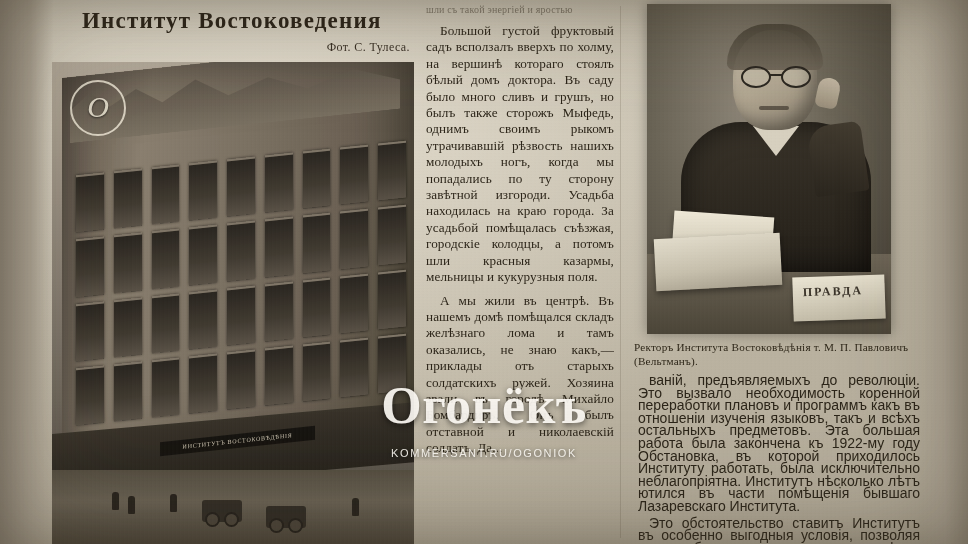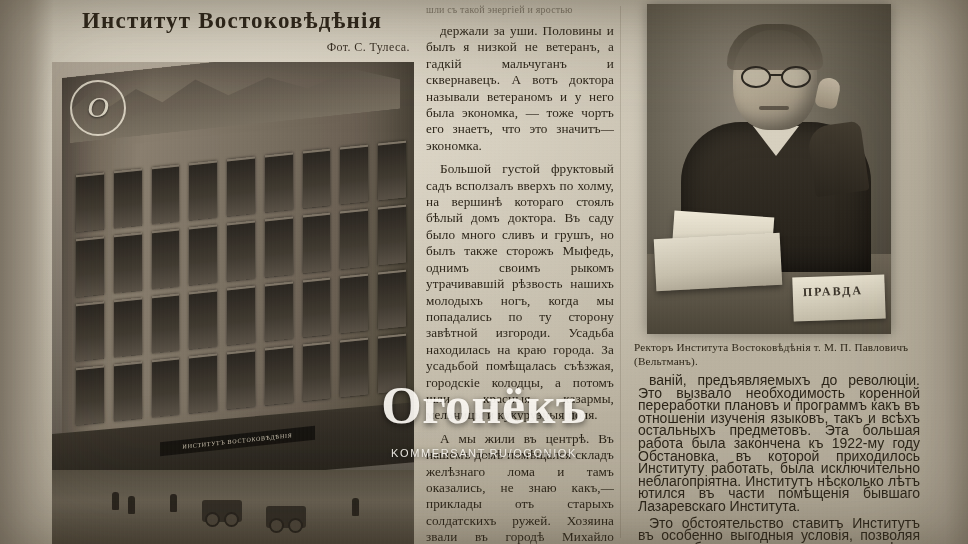--- a/index.html
+++ b/index.html
@@ -480,21 +480,21 @@
 </style>
 </head>
 <body>
 
 <div class="page">
 
   <div class="edge-left"></div>
   <div class="edge-right"></div>
 
   <div class="left-col">
-    <div class="headline">Институт Востоковѣдѣнія</div>
+    <div class="headline">Институт Востоковедения</div>
     <div class="credit">Фот. С. Тулеса.</div>
 
     <div class="photo-frame">
       <div class="photo-sky"></div>
       <div class="bld"></div>
       <div class="bld-roof"></div>
       <div class="win-grid">
         <div class="win"></div>
           <div class="win"></div>
           <div class="win"></div>
@@ -541,21 +541,20 @@
         <div class="fig" style="left:76px; top:26px;"></div>
         <div class="fig" style="left:118px; top:24px;"></div>
         <div class="fig" style="left:300px; top:28px;"></div>
       </div>
       <div class="emblem">О</div>
     </div>
   </div>
 
   <div class="mid-col">
     <div class="topline">шли съ такой энергіей и яростью</div>
-    <p class="para">держали за уши. Половины и былъ я низкой не ветеранъ, а гадкій мальчуганъ и сквернавецъ. А вотъ доктора называли ветераномъ и у него была экономка, — тоже чортъ его знаетъ, что это значитъ—экономка.</p>
     <p class="para">Большой густой фруктовый садъ всползалъ вверхъ по холму, на вершинѣ котораго стоялъ бѣлый домъ доктора. Въ саду было много сливъ и грушъ, но былъ также сторожъ Мыфедь, однимъ своимъ рыкомъ утрачивавшій рѣзвость нашихъ молодыхъ ногъ, когда мы попадались по ту сторону завѣтной изгороди. Усадьба находилась на краю города. За усадьбой помѣщалась съѣзжая, городскіе колодцы, а потомъ шли красныя казармы, мельницы и кукурузныя поля.</p>
     <p class="para">А мы жили въ центрѣ. Въ нашемъ домѣ помѣщался складъ желѣзнаго лома и тамъ оказались, не знаю какъ,—приклады отъ старыхъ солдатскихъ ружей. Хозяина звали въ городѣ Михайло Бомбардиръ. Онъ былъ отставной и николаевскій солдатъ. Да...</p>
   </div>
 
   <div class="col-rule" style="left:620px;"></div>
 
   <div class="right-col">
     <div class="portrait-frame">
       <div class="p-bg"></div>
       <div class="p-desk"></div>

